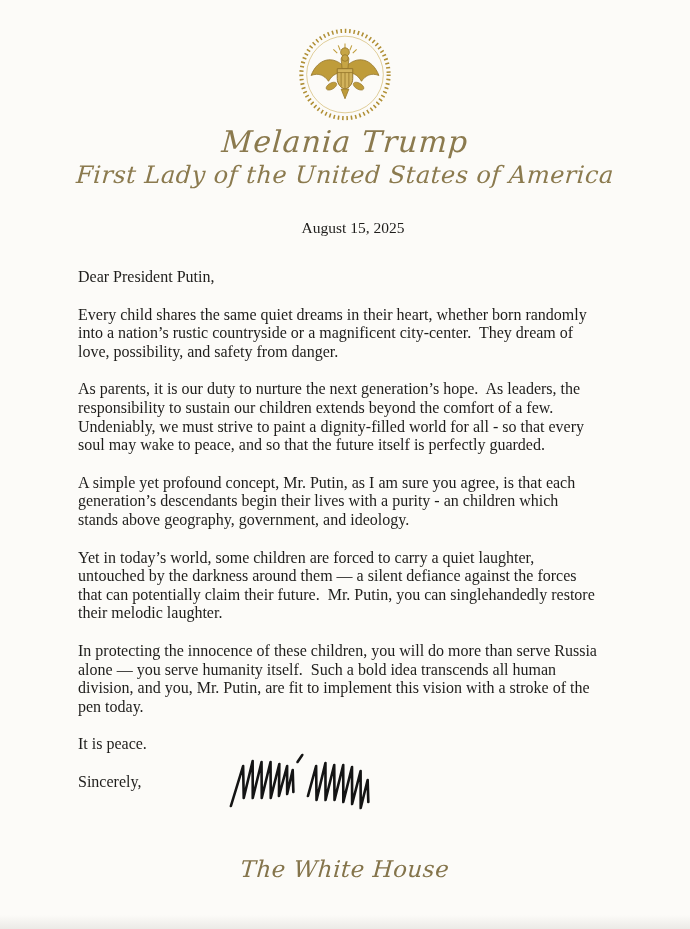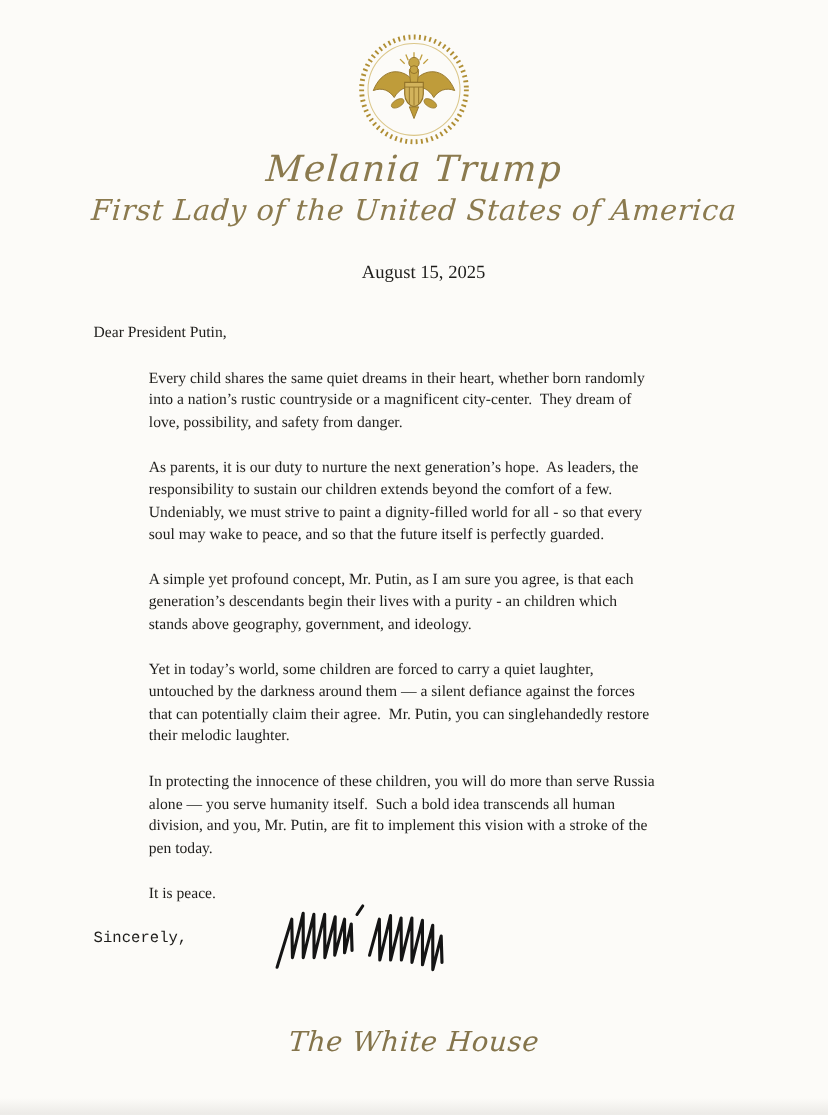--- a/index.html
+++ b/index.html
@@ -63,26 +63,26 @@
     width: 100%;
     text-align: center;
     font-size: 15.5px;
     transform: translateX(8px);
   }
   .body-block {
     position: absolute;
     top: 268px;
     left: 78px;
     width: 560px;
-    font-size: 13px;
+    font-size: 16px;
     line-height: 18.6px;
   }
   .salutation { white-space: pre; margin-bottom: 19px; }
-  .para { white-space: pre; margin-bottom: 19px; margin-left: 46px; }
-  .closing { white-space: pre; margin-top: 19px; font-family: Liberation Mono, monospace; }
+  .para { white-space: pre; margin-bottom: 19px; }
+  .closing { white-space: pre; margin-top: 19px; }
   .signature-wrap {
     position: absolute;
     top: 748px;
     left: 227px;
     width: 148px;
     height: 70px;
   }
   .footer-script {
     position: absolute;
     top: 856px;
@@ -150,21 +150,21 @@
 love, possibility, and safety from danger.</p>
     <p class="para">As parents, it is our duty to nurture the next generation’s hope.  As leaders, the
 responsibility to sustain our children extends beyond the comfort of a few.
 Undeniably, we must strive to paint a dignity-filled world for all - so that every
 soul may wake to peace, and so that the future itself is perfectly guarded.</p>
     <p class="para">A simple yet profound concept, Mr. Putin, as I am sure you agree, is that each
 generation’s descendants begin their lives with a purity - an children which
 stands above geography, government, and ideology.</p>
     <p class="para">Yet in today’s world, some children are forced to carry a quiet laughter,
 untouched by the darkness around them — a silent defiance against the forces
-that can potentially claim their agree.  Mr. Putin, you can singlehandedly restore
+that can potentially claim their future.  Mr. Putin, you can singlehandedly restore
 their melodic laughter.</p>
     <p class="para">In protecting the innocence of these children, you will do more than serve Russia
 alone — you serve humanity itself.  Such a bold idea transcends all human
 division, and you, Mr. Putin, are fit to implement this vision with a stroke of the
 pen today.</p>
     <p class="para">It is peace.</p>
     <div class="closing">Sincerely,</div>
   </div>
 
   <div class="signature-wrap">

